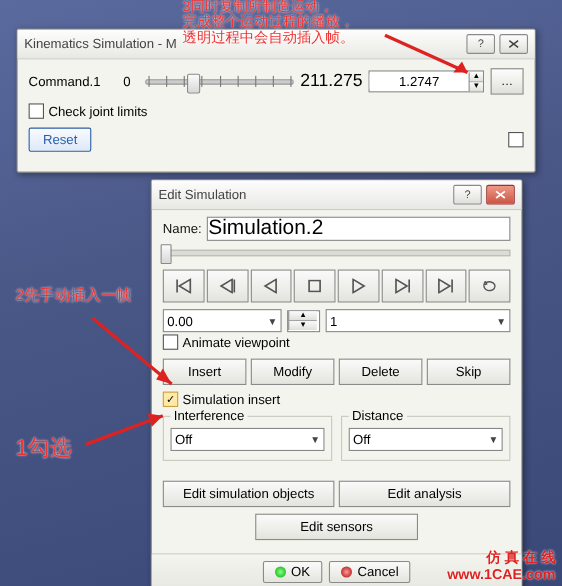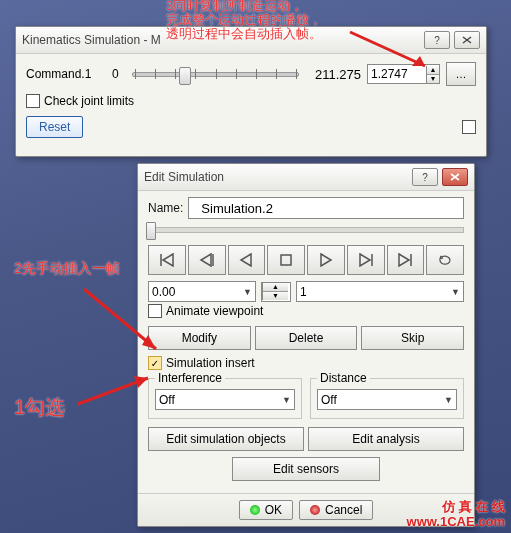--- a/index.html
+++ b/index.html
@@ -13,48 +13,48 @@
 
 
 .k-row{display:flex;align-items:center;gap:6px;margin-bottom:8px}
 .k-row .cmd{width:80px;color:#000;font-size:12px}
 .k-row .val0{width:14px;font-size:12px}
 .slider{flex:1;height:18px;position:relative}
 .slider .track{position:absolute;top:7px;left:0;right:0;height:3px;background:#ccc;border:1px solid #999;border-radius:2px}
 .slider .tick{position:absolute;top:4px;width:1px;height:10px;background:#777}
 .slider .thumb{position:absolute;top:2px;width:10px;height:16px;background:linear-gradient(#fafafa,#d8d8d8);border:1px solid #888;border-radius:2px}
 .spin{display:flex;align-items:center;border:1px solid #888;background:#fff;height:18px}
-.spin input{border:none;outline:none;width:52px;text-align:left;font-size:12px;padding:0 3px;font-family:Tahoma,Arial,sans-serif}
+.spin input{border:none;outline:none;width:52px;text-align:center;font-size:12px;padding:0 19px;font-family:Tahoma,Arial,sans-serif}
 .spin .ar{display:flex;flex-direction:column;width:13px}
 .spin .ar span{flex:1;background:linear-gradient(#fafafa,#e0e0da);border-left:1px solid #888;text-align:center;font-size:7px;line-height:8px;cursor:pointer}
 .spin .ar span:first-child{border-bottom:1px solid #999}
 .btn3d{background:linear-gradient(#fdfdfd,#e0e0da);border:1px solid #888;padding:2px 4px;cursor:pointer;height:18px;display:inline-flex;align-items:center;justify-content:center}
 .chk{display:flex;align-items:center;gap:4px;font-size:12px}
 .chk .box{width:12px;height:12px;background:#fff;border:1px solid #555;display:inline-flex;align-items:center;justify-content:center;font-size:10px;color:#000}
 .reset{display:inline-block;border:1px solid #2a5ea6;background:linear-gradient(#f8fbff,#dde9f8);padding:3px 12px;color:#2a5ea6;font-size:12px;border-radius:2px;cursor:pointer}
 
 
 .e-body{padding:6px 10px 6px}
 .e-row{display:flex;align-items:center;gap:5px;margin-bottom:2px}
 .lbl{font-size:12px;color:#111}
-.tinput{flex:1;border:1px solid #888;background:#fff;height:18px;padding:1px 12px;font-size:13px;font-family:Tahoma,Arial,sans-serif}
+.tinput{flex:1;border:1px solid #888;background:#fff;height:18px;padding:1px 0;font-size:19px;font-family:Tahoma,Arial,sans-serif}
 .pslider{height:18px;position:relative;margin:2px 0 6px}
 .pslider .track{position:absolute;top:6px;left:0;right:0;height:4px;background:#dcdcd7;border:1px solid #b8b8b0}
 .pslider .thumb{position:absolute;top:1px;left:-2px;width:8px;height:16px;background:linear-gradient(#fafafa,#d8d8d8);border:1px solid #888;border-radius:1px}
 .pb-row{display:flex;gap:2px;margin-bottom:6px}
 .pb{flex:1;height:28px;background:linear-gradient(#fafafa,#e4e4de);border:1px solid #8a8a8a;display:flex;align-items:center;justify-content:center;cursor:pointer}
 .pb svg{display:block}
 .sel{flex:1;border:1px solid #888;background:#fff;height:19px;display:flex;align-items:center;padding:0 3px;font-size:12px}
 .sel .arr{margin-left:auto;font-size:9px;color:#444}
 .wbtn{border:1px solid #8a8a8a;background:linear-gradient(#fafafa,#e4e4de);height:22px;display:inline-flex;align-items:center;justify-content:center;font-size:12px;cursor:pointer}
 .wbtn-row{display:flex;gap:4px;margin-bottom:6px}
 .wbtn-row .wbtn{flex:1}
 .fset{border:1px solid #c8c8c0;margin:0;padding:6px 6px 8px;position:relative}
 .fset .leg{position:absolute;top:-8px;left:6px;background:#f4f4ee;padding:0 3px;font-size:12px}
-.frow{display:flex;gap:8px;margin-bottom:8px}
+.frow{display:flex;gap:8px;margin-bottom:18px}
 .frow .fset{flex:1}
 .dlg-btns{display:flex;justify-content:center;gap:6px;padding:6px 13px;border-top:1px solid #ccc;background:linear-gradient(#f4f4ee,#e8e8e2)}
 .okbtn{display:inline-flex;align-items:center;gap:5px;border:1px solid #8a8a8a;background:linear-gradient(#fafafa,#e4e4de);padding:2px 10px;font-size:12px;cursor:pointer;border-radius:2px}
 .led{width:10px;height:10px;border-radius:50%}
 
 
 .anno{position:absolute;color:#e33;font-size:16px;font-weight:normal;pointer-events:none;text-shadow:0 0 2px #fff}
 .arrow{position:absolute;pointer-events:none}
 .wm{position:absolute;right:6px;bottom:4px;color:#d22;font-size:13px;font-weight:bold;text-align:right;line-height:15px;text-shadow:0 0 2px #fff}
 </style>
@@ -83,21 +83,21 @@
           <div class="tick" style="left:14%"></div>
           <div class="tick" style="left:26%"></div>
           <div class="tick" style="left:38%"></div>
           <div class="tick" style="left:50%"></div>
           <div class="tick" style="left:62%"></div>
           <div class="tick" style="left:74%"></div>
           <div class="tick" style="left:86%"></div>
           <div class="tick" style="left:98%"></div>
         <div class="thumb" style="left:28%"></div>
       </div>
-      <span style="width:56px;text-align:right;font-size:13px">211.275</span>
+      <span style="width:56px;text-align:right;font-size:16px">211.275</span>
       <div class="spin">
         <input value="1.2747" style="">
         <div class="ar">
             <span>▲</span>
             <span>▼</span>
           </div>
       </div>
       <div class="btn3d" style="width:20px">…</div>
     </div>
     <div class="k-row">
@@ -192,20 +192,21 @@
       <div class="sel">
           <span>1</span>
           <span class="arr">▼</span>
         </div>
     </div>
     <label class="chk" style="margin-bottom:8px;display:flex">
         <span class="box"></span>
         <span>Animate viewpoint</span>
       </label>
     <div class="wbtn-row">
+      <div class="wbtn">Insert</div>
       <div class="wbtn">Modify</div>
       <div class="wbtn">Delete</div>
       <div class="wbtn">Skip</div>
     </div>
     <label class="chk" style="margin:4px 0 8px;display:flex">
         <span class="box" style="background:#ffe9a8;border-color:#caa23a">✓</span>
         <span>Simulation insert</span>
       </label>
     <div class="frow">
       <div class="fset">

